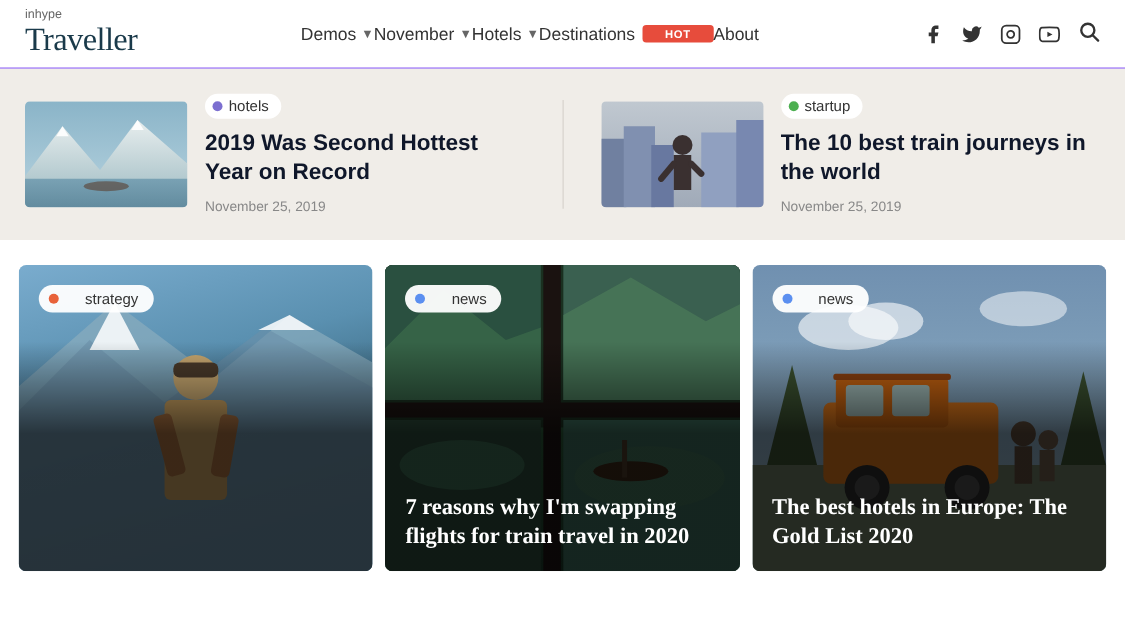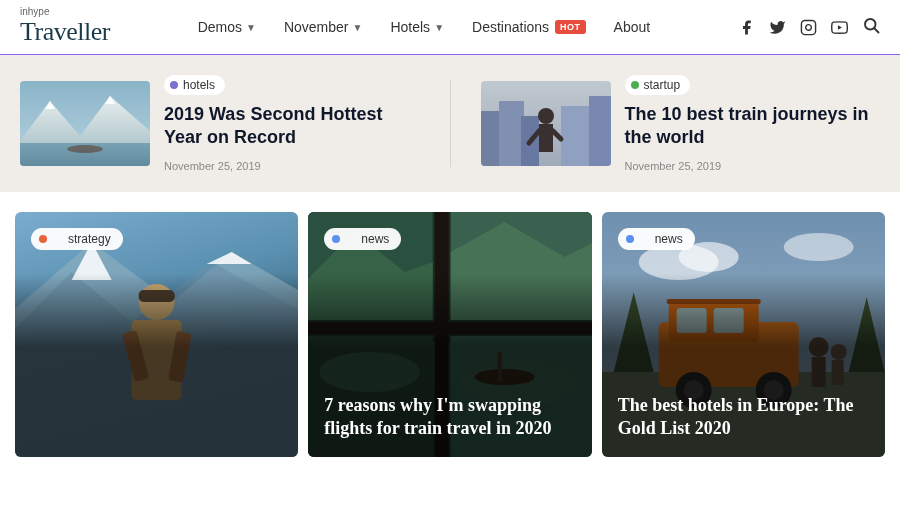--- a/index.html
+++ b/index.html
@@ -29,41 +29,40 @@
     .logo-traveller {
       font-size: 26px;
       font-weight: 400;
       color: #1a3a4a;
       font-family: 'Georgia', serif;
       letter-spacing: -0.5px;
     }
     nav {
       display: flex;
       align-items: center;
-      gap: 28px;
     }
     .nav-item {
       display: flex;
       align-items: center;
       gap: 4px;
       font-family: Arial, sans-serif;
       font-size: 14px;
       color: #333;
       cursor: pointer;
       text-decoration: none;
     }
     .nav-chevron {
       font-size: 10px;
       color: #666;
     }
     .hot-badge {
       background: #e74c3c;
       color: #fff;
       font-size: 9px;
-      padding: 2px 5px;
+      padding: 2px 18px;
       border-radius: 3px;
       font-family: Arial, sans-serif;
       font-weight: bold;
       letter-spacing: 0.5px;
       margin-left: 2px;
       text-align: center;
     }
     .header-social {
       display: flex;
       align-items: center;

